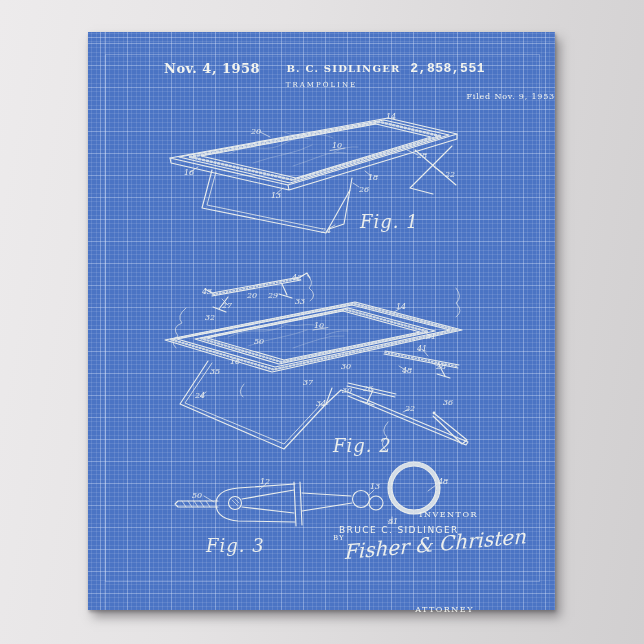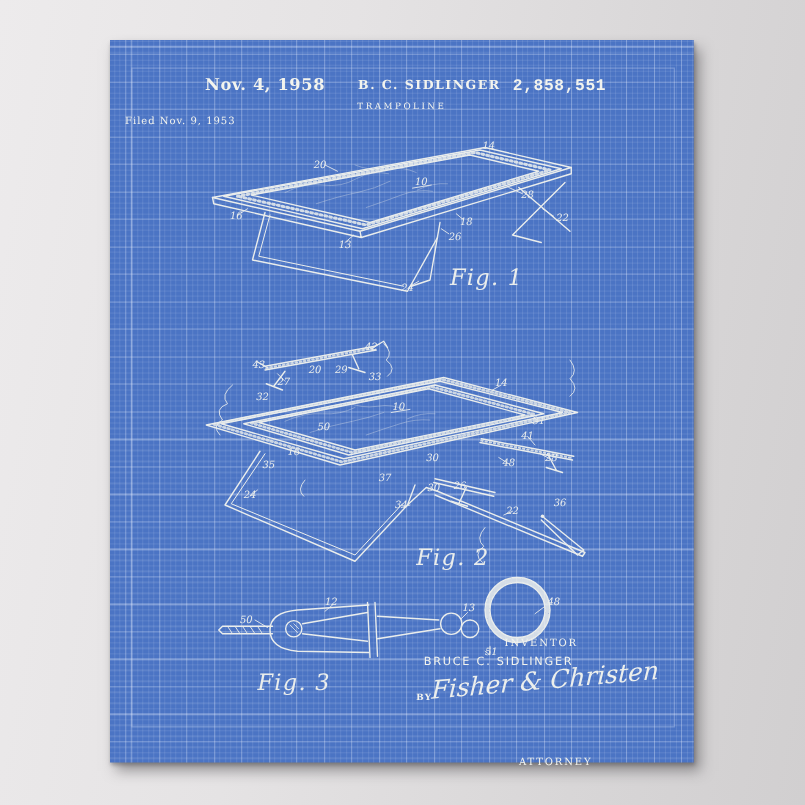--- a/index.html
+++ b/index.html
@@ -24,26 +24,26 @@
     border:1px solid rgba(235,242,255,.28);pointer-events:none;
   }
   .ink{color:#f3f4ee;}
   .hdr-date{position:absolute;left:76px;top:29px;font-size:13px;font-weight:bold;letter-spacing:.5px;}
   .hdr-num{position:absolute;right:70px;top:29px;font-size:13px;font-weight:bold;letter-spacing:.5px;font-family:Liberation Mono, monospace;}
   .hdr-name{position:absolute;left:16px;top:31px;width:100%;padding-left:12px;box-sizing:border-box;
     text-align:center;font-size:10px;font-weight:bold;letter-spacing:1.2px;}
   .hdr-title{position:absolute;left:0;top:49px;width:100%;padding-left:0;box-sizing:border-box;
     text-align:center;font-size:7px;letter-spacing:2px;}
   .hdr-filed{position:absolute;left:0;top:60px;width:100%;padding-left:12px;box-sizing:border-box;
-    text-align:left;font-size:8px;letter-spacing:.8px;}
+    text-align:right;font-size:8px;letter-spacing:.8px;}
   .art{position:absolute;left:0;top:0;width:467px;height:578px;}
-  .ft-inventor{position:absolute;left:300px;top:478px;width:90px;text-align:center;font-size:8px;letter-spacing:1.5px;}
+  .ft-inventor{position:absolute;left:300px;top:478px;width:90px;text-align:right;font-size:8px;letter-spacing:1.5px;}
   .ft-name{position:absolute;left:251px;top:493px;font-size:9px;letter-spacing:1.4px;
     font-family:"DejaVu Sans",sans-serif;}
-  .ft-by{position:absolute;left:245px;top:521px;font-size:7px;letter-spacing:1px;font-weight:bold;}
+  .ft-by{position:absolute;left:245px;top:502px;font-size:7px;letter-spacing:1px;}
   .ft-sig{position:absolute;left:257px;top:500px;font-size:20px;font-style:italic;
     transform:rotate(-5deg) skewX(-8deg);white-space:nowrap;opacity:.96;}
   .ft-attorney{position:absolute;left:298px;top:538px;width:88px;text-align:right;font-size:8px;letter-spacing:1.5px;margin-top:35px;}
   .num{font:italic 8px "DejaVu Serif",serif;fill:#f3f4ee;}
   .figcap{font:italic 18px "DejaVu Serif",serif;fill:#f3f4ee;letter-spacing:1px;}
 </style>
 </head>
 <body>
 
 <div class="scene">

